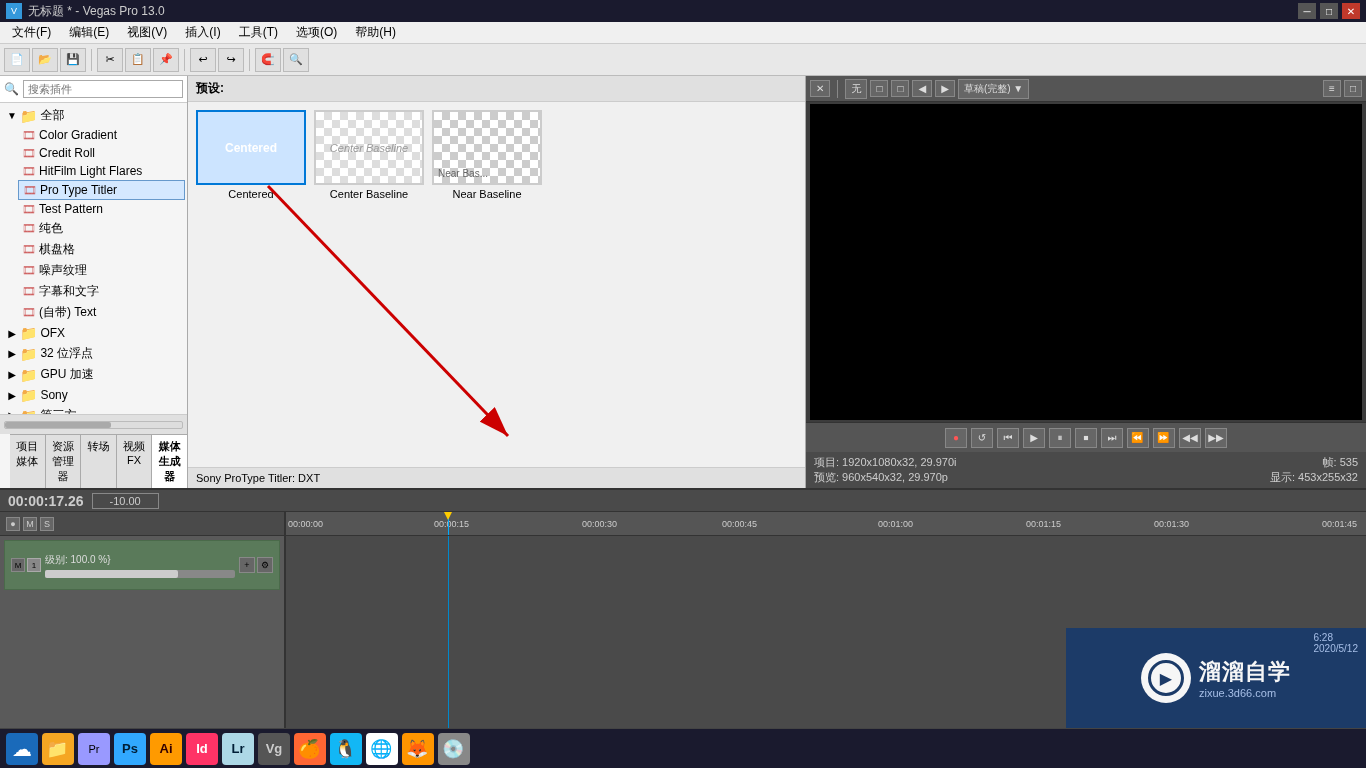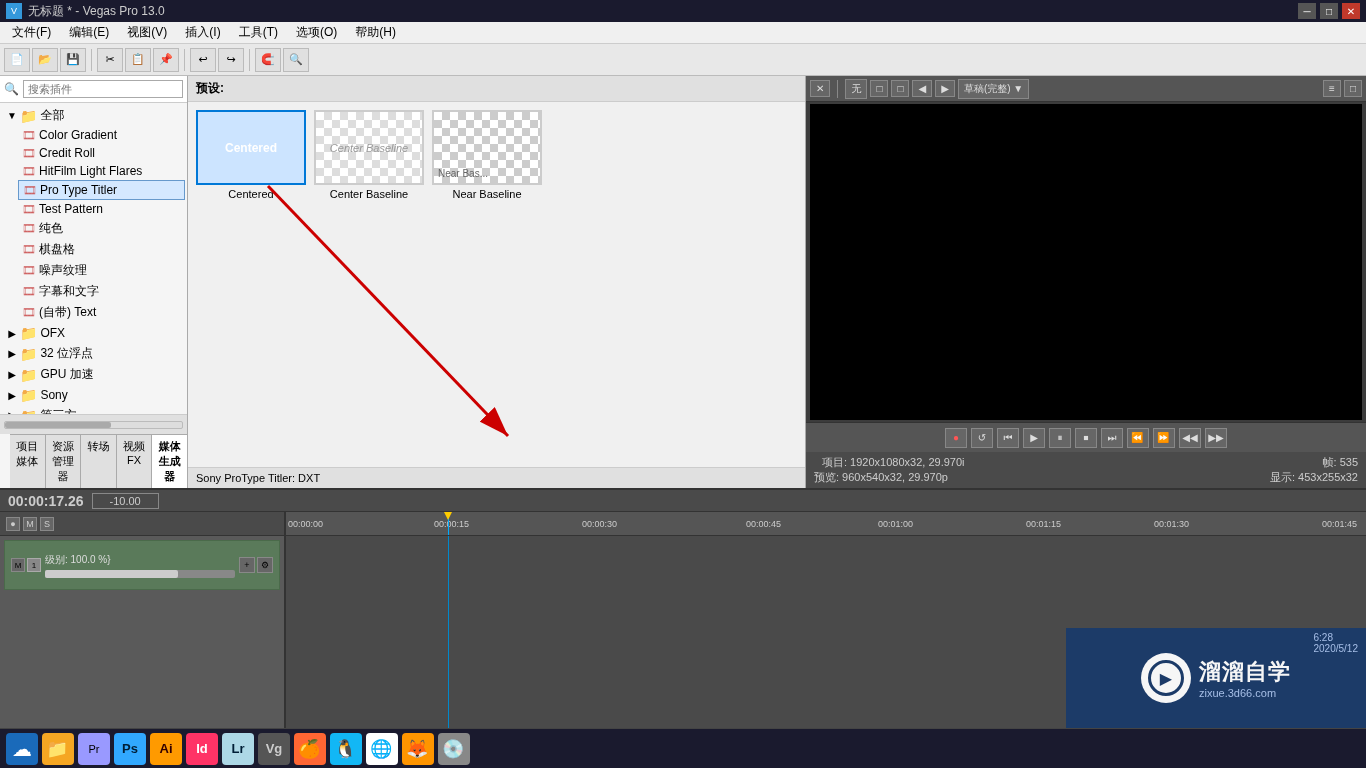--- a/index.html
+++ b/index.html
@@ -332,21 +332,21 @@
         <div class="ctrl-btn">⏹</div>
         <div class="ctrl-btn">⏭</div>
         <div class="ctrl-btn">⏪</div>
         <div class="ctrl-btn">⏩</div>
         <div class="ctrl-btn">◀◀</div>
         <div class="ctrl-btn">▶▶</div>
       </div>
 
       <div id="preview-info">
         <div>
-          <div style="color:#ccc;font-size:11px;margin-left:8px;">项目: 1920x1080x32, 29.970i</div>
+          <div style="color:#ccc;font-size:11px;">项目: 1920x1080x32, 29.970i</div>
           <div style="color:#ccc;font-size:11px;">预览: 960x540x32, 29.970p</div>
         </div>
         <div style="text-align:right;">
           <div style="color:#ccc;font-size:11px;">帧: 535</div>
           <div style="color:#ccc;font-size:11px;">显示: 453x255x32</div>
         </div>
       </div>
     </div>
   </div>
 
@@ -413,21 +413,21 @@
         </div>
       </div>
 
       <div id="timeline-tracks" style="position:relative;">
 
         <div id="timeline-ruler" style="height:24px;background:#555;border-bottom:1px solid #333;display:flex;align-items:center;position:relative;overflow:hidden;">
           <div style="position:absolute;left:0;top:0;bottom:0;display:flex;align-items:center;">
             <span style="color:#ccc;font-size:9px;position:absolute;left:2px;">00:00:00</span>
             <span style="color:#ccc;font-size:9px;position:absolute;left:148px;">00:00:15</span>
             <span style="color:#ccc;font-size:9px;position:absolute;left:296px;">00:00:30</span>
-            <span style="color:#ccc;font-size:9px;position:absolute;left:460px;">00:00:45</span>
+            <span style="color:#ccc;font-size:9px;position:absolute;left:436px;">00:00:45</span>
             <span style="color:#ccc;font-size:9px;position:absolute;left:592px;">00:01:00</span>
             <span style="color:#ccc;font-size:9px;position:absolute;left:740px;">00:01:15</span>
             <span style="color:#ccc;font-size:9px;position:absolute;left:868px;">00:01:30</span>
             <span style="color:#ccc;font-size:9px;position:absolute;left:1036px;">00:01:45</span>
           </div>
 
           <div style="position:absolute;left:162px;top:0;bottom:0;width:1px;background:#00aaff;z-index:5;">
             <div style="position:absolute;top:0;left:-4px;width:0;height:0;border-left:4px solid transparent;border-right:4px solid transparent;border-top:8px solid #ffcc00;"></div>
           </div>
         </div>

